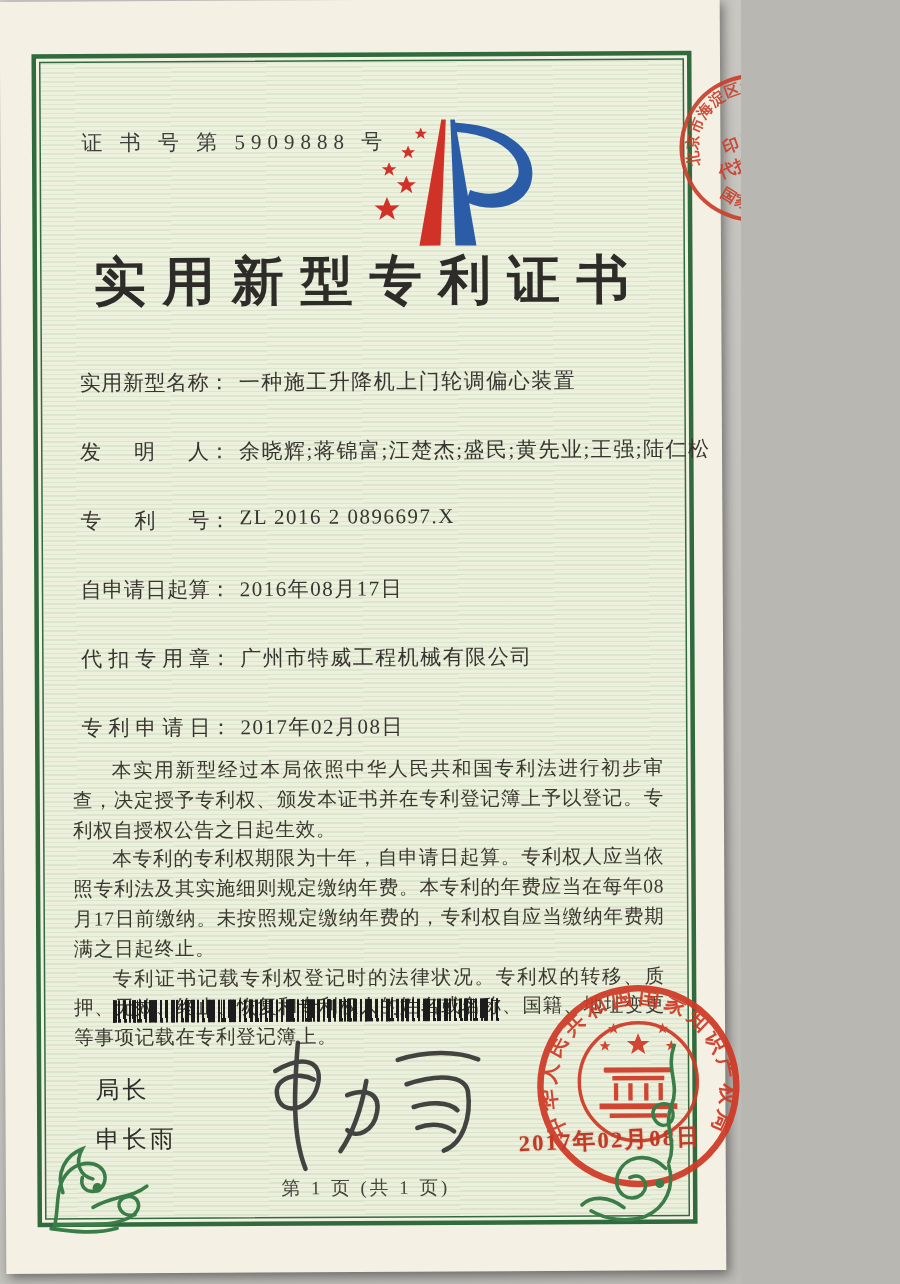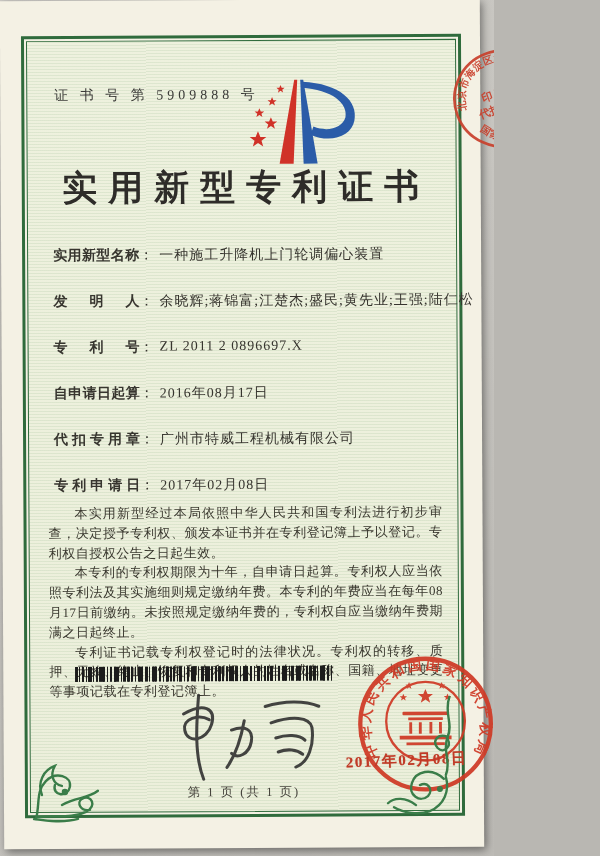--- a/index.html
+++ b/index.html
@@ -23,21 +23,21 @@
       repeating-linear-gradient(180deg, rgba(120,165,115,.14) 0 1px, rgba(0,0,0,0) 1px 3px),
       linear-gradient(180deg,#eef1de,#ecefdb);
   }
   .cert-number { position:absolute; left:54px; top:86px; font-size:14px; letter-spacing:4px; color:#3b3b38; }
   .logo { position:absolute; left:222px; top:72px; width:152px; height:102px; }
   .tax-seal { position:absolute; left:450px; top:48px; width:104px; height:104px; transform:rotate(-20deg); opacity:.92; }
   .title { position:absolute; left:0; right:0; top:164px; text-align:center; font-size:35px; font-weight:700;
            letter-spacing:11px; padding-left:11px; color:#2e2c29; }
   .fields { position:absolute; left:52px; top:246px; right:40px; font-size:14px; color:#37352f; }
   .frow { height:22px; margin-bottom:24px; white-space:nowrap; }
-  .flabel { display:inline-block; width:86px; text-align:justify; text-align-last:justify; vertical-align:top;font-weight:bold; }
+  .flabel { display:inline-block; width:86px; text-align:justify; text-align-last:justify; vertical-align:top; }
   .fcolon { display:inline-block; margin-right:6px; vertical-align:top; }
   .fvalue { letter-spacing:1px; }
   .body-text { position:absolute; left:46px; right:40px; top:503px; font-size:13px; line-height:19.8px;
                text-align:justify; color:#3a382f; }
   .body-text p { text-indent:2em; letter-spacing:.5px; }
   .barcode { position:absolute; left:72px; top:666px; width:258px; height:15px;
     background-image:
       repeating-linear-gradient(90deg,#1c1c1c 0 1.5px,transparent 1.5px 3.5px),
       repeating-linear-gradient(90deg,#1c1c1c 0 1px,transparent 1px 8px),
       repeating-linear-gradient(90deg,#1c1c1c 0 2.5px,transparent 2.5px 13px);
@@ -103,41 +103,45 @@
     <div class="title">实用新型专利证书</div>
 
     <div class="fields">
       <div class="frow">
         <span class="flabel">实用新型名称</span><span class="fcolon">：</span><span class="fvalue">一种施工升降机上门轮调偏心装置</span>
       </div>
       <div class="frow">
         <span class="flabel">发明人</span><span class="fcolon">：</span><span class="fvalue">余晓辉;蒋锦富;江楚杰;盛民;黄先业;王强;陆仁松</span>
       </div>
       <div class="frow">
-        <span class="flabel">专利号</span><span class="fcolon">：</span><span class="fvalue">ZL 2011 2 0896697.X</span>
+        <span class="flabel">专利号</span><span class="fcolon">：</span><span class="fvalue">ZL 2016 2 0896697.X</span>
       </div>
       <div class="frow">
         <span class="flabel">自申请日起算</span><span class="fcolon">：</span><span class="fvalue">2016年08月17日</span>
       </div>
       <div class="frow">
         <span class="flabel">代扣专用章</span><span class="fcolon">：</span><span class="fvalue">广州市特威工程机械有限公司</span>
       </div>
       <div class="frow">
         <span class="flabel">专利申请日</span><span class="fcolon">：</span><span class="fvalue">2017年02月08日</span>
       </div>
     </div>
 
     <div class="body-text">
       <p>本实用新型经过本局依照中华人民共和国专利法进行初步审查，决定授予专利权、颁发本证书并在专利登记簿上予以登记。专利权自授权公告之日起生效。</p>
       <p>本专利的专利权期限为十年，自申请日起算。专利权人应当依照专利法及其实施细则规定缴纳年费。本专利的年费应当在每年08月17日前缴纳。未按照规定缴纳年费的，专利权自应当缴纳年费期满之日起终止。</p>
       <p>专利证书记载专利权登记时的法律状况。专利权的转移、质押、无效、终止、恢复和专利权人的姓名或名称、国籍、地址变更等事项记载在专利登记簿上。</p>
     </div>
 
     <div class="barcode"></div>
 
+    <div class="director">
+      <div>局长</div>
+      <div>申长雨</div>
+    </div>
 
     <svg class="signature" viewBox="0 0 150 80">
       <g fill="none" stroke="#2c2c2c" stroke-width="2.6" stroke-linecap="round" opacity="0.88">
         <path d="M24,20 C41,10 52,15 48,29 C44,43 27,46 25,34 C23,24 37,20 46,25"></path>
         <path d="M37,4 C35,28 33,56 41,76"></path>
         <path d="M76,26 C73,42 68,56 61,66"></path>
         <path d="M65,34 C76,30 84,33 82,44 C80,55 70,59 65,54"></path>
         <path d="M94,14 C110,9 128,9 140,14"></path>
         <path d="M99,28 C117,22 132,23 134,32 C136,47 131,62 120,66"></path>
         <path d="M103,41 C112,38 123,38 128,43"></path>

